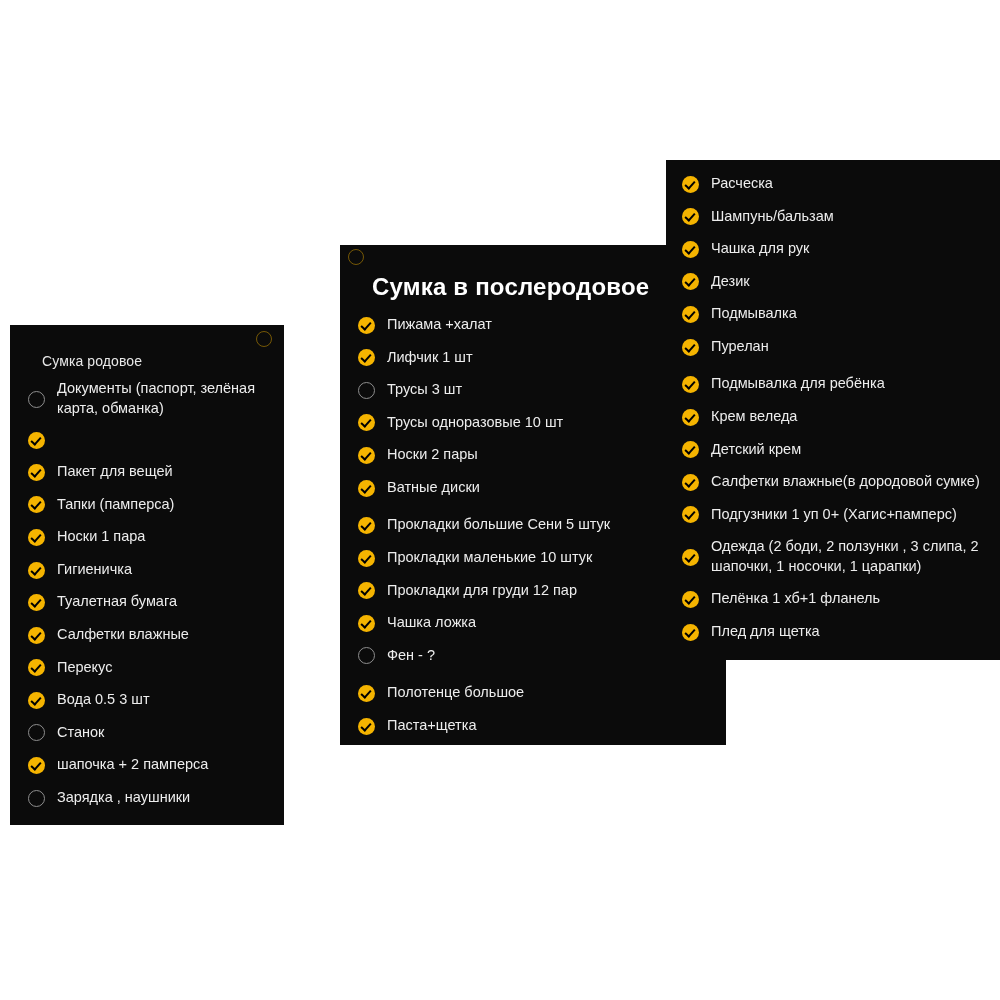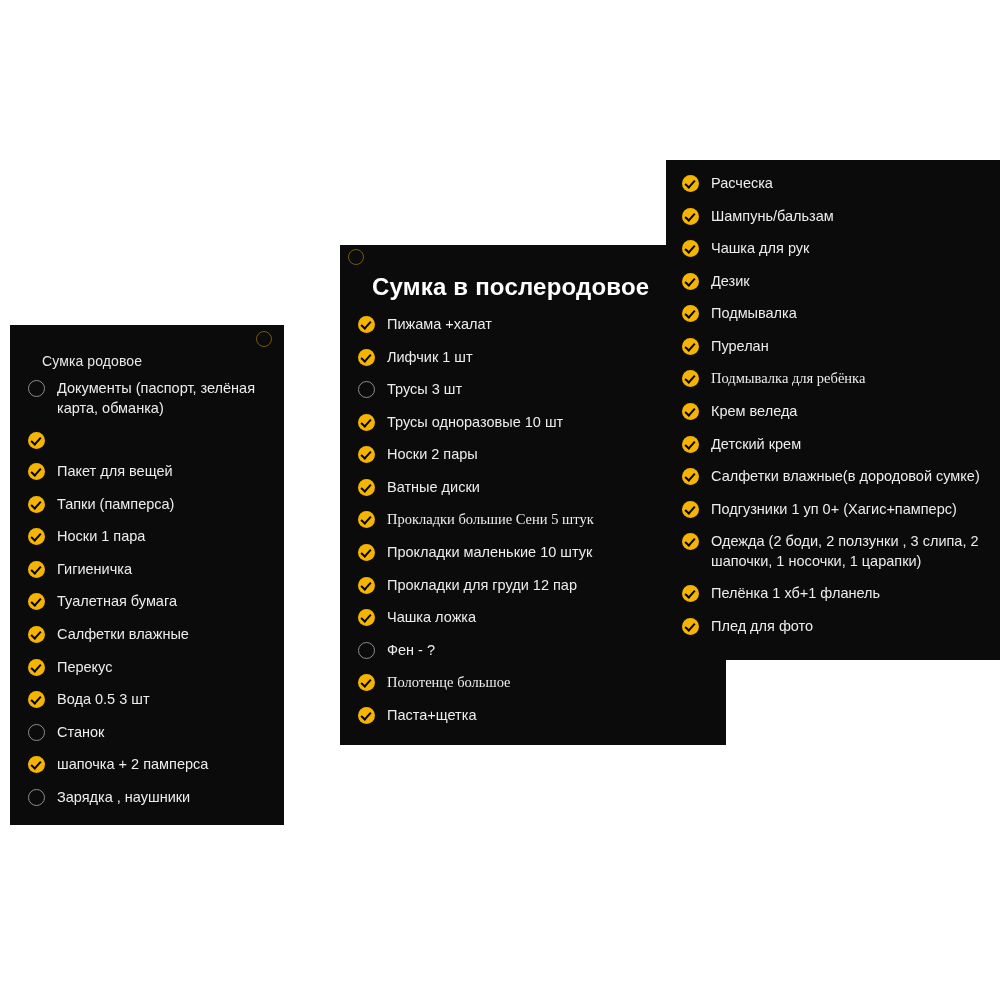--- a/index.html
+++ b/index.html
@@ -62,21 +62,21 @@
     letter-spacing: 0.2px;
   }
 
   ul.checklist {
     list-style: none;
     margin: 0;
     padding: 0;
   }
   li.check-item {
     display: flex;
-    align-items: flex-start;
+    align-items: center;
     margin: 0 0 13px 0;
     font-size: 14.5px;
     line-height: 1.35;
     color: #ededed;
   }
   li.check-item .box {
     flex: 0 0 auto;
     width: 17px;
     height: 17px;
     border-radius: 50%;
@@ -100,22 +100,21 @@
   }
   li.check-item .box.unchecked {
     background: transparent;
     border: 1.6px solid #8e8e8e;
     box-sizing: border-box;
   }
   li.check-item .txt {
     flex: 1 1 auto;
   }
   li.check-item.gap {
-    margin-top: 8px;
-    font-family: Liberation Serif, serif;
+    margin-top: 18px;
   }
 
   
   .corner-dot {
     position: absolute;
     width: 14px;
     height: 14px;
     border-radius: 50%;
     border: 1.5px solid rgba(245, 180, 0, 0.45);
     top: 6px;
@@ -296,18 +295,18 @@
         <li class="check-item">
           <span class="box checked"></span>
           <span class="txt">Одежда (2 боди, 2 ползунки , 3 слипа, 2 шапочки, 1 носочки, 1 царапки)</span>
         </li>
         <li class="check-item">
           <span class="box checked"></span>
           <span class="txt">Пелёнка 1 хб+1 фланель</span>
         </li>
         <li class="check-item">
           <span class="box checked"></span>
-          <span class="txt">Плед для фото</span>
+          <span class="txt">Плед для щетка</span>
         </li>
       </ul>
   </div>
 
 </div>
 
 </body></html>

